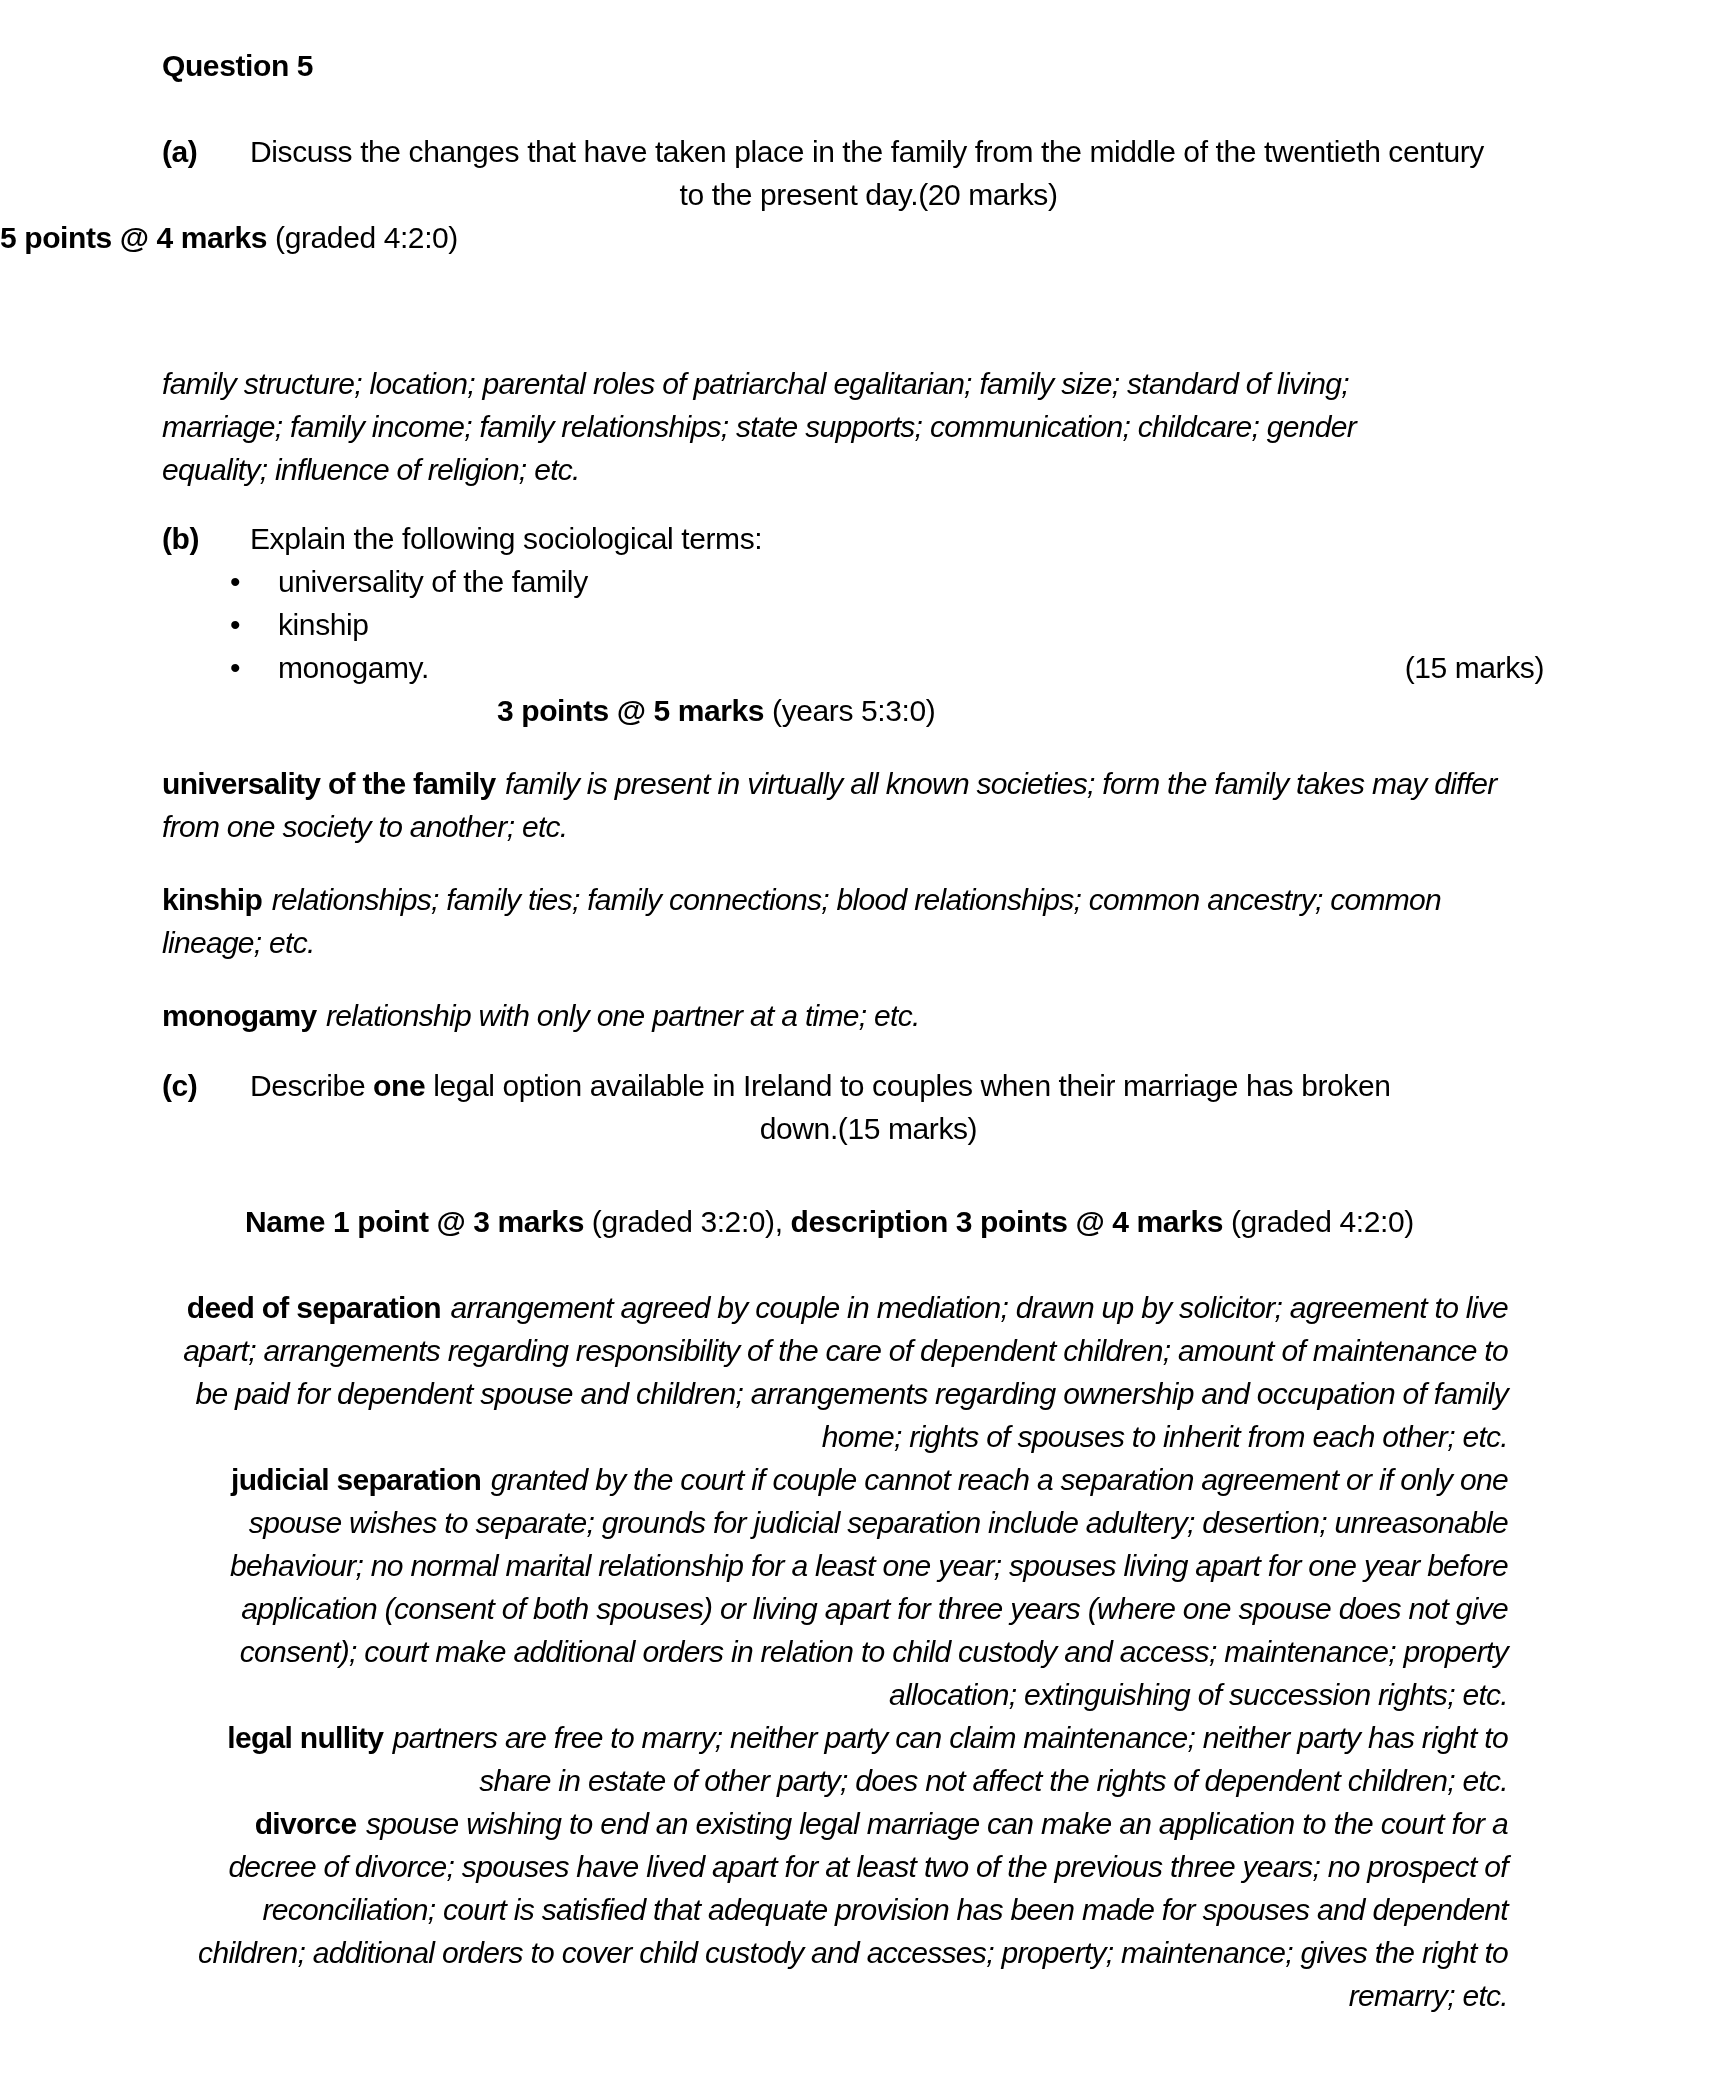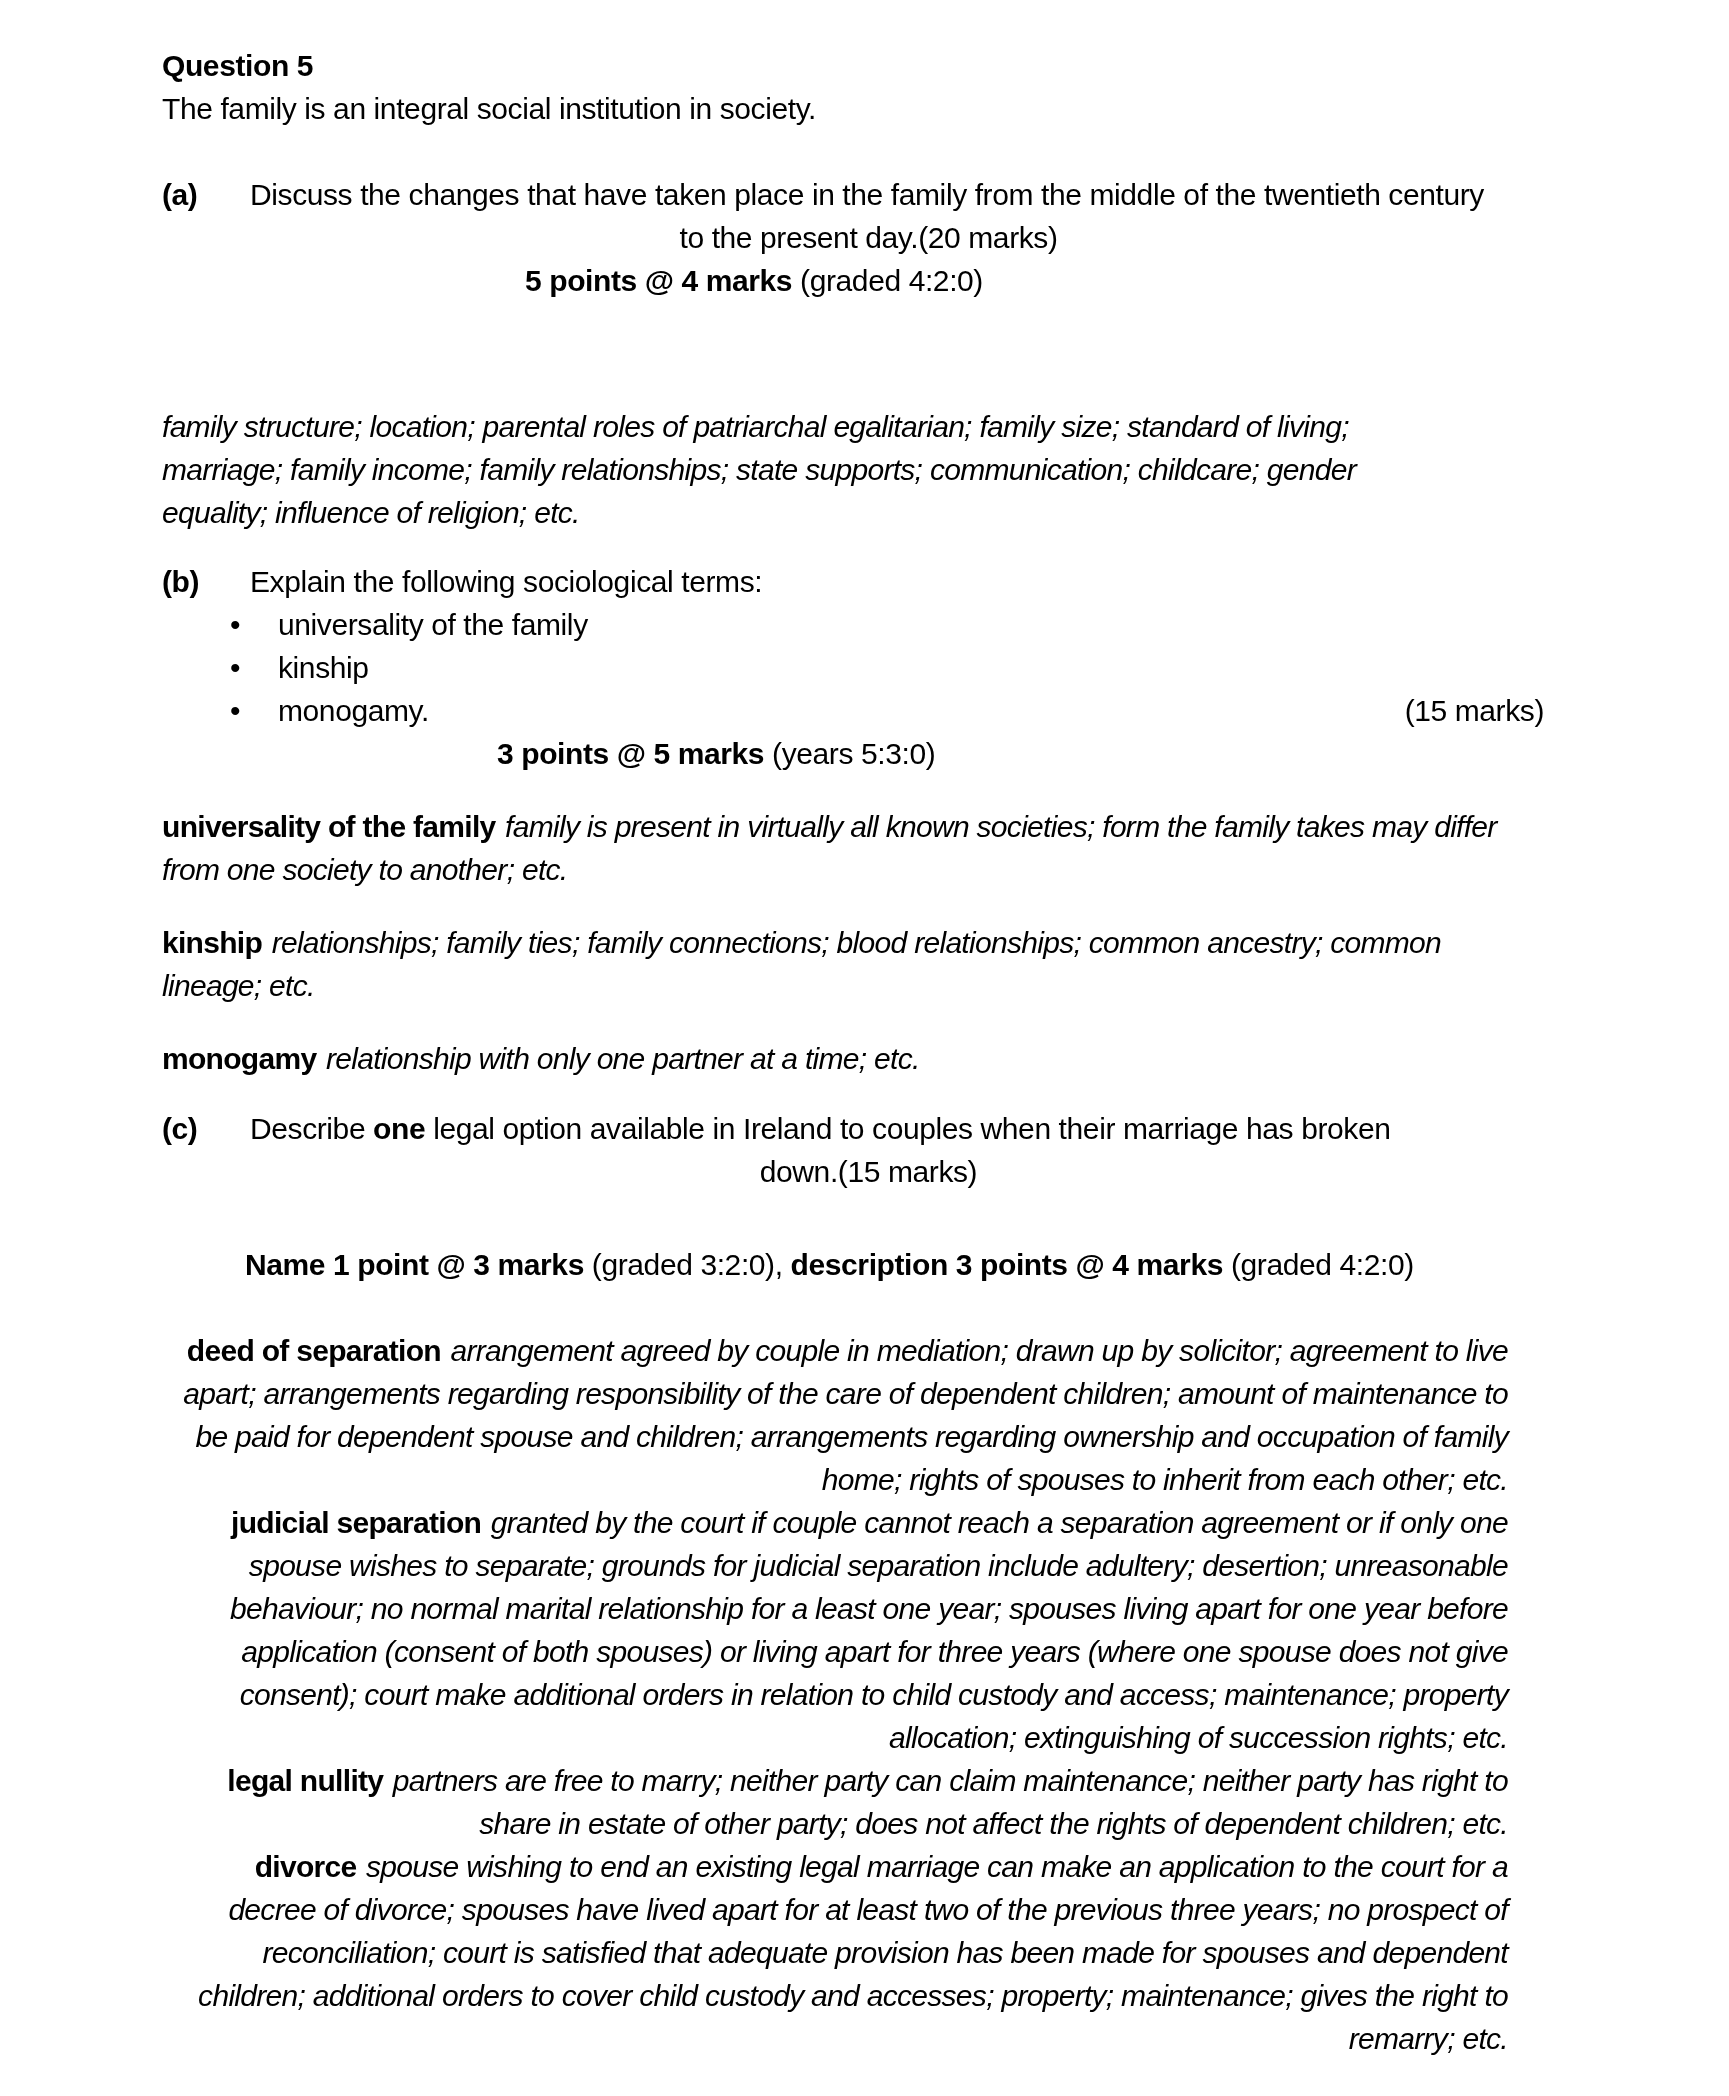--- a/index.html
+++ b/index.html
@@ -42,21 +42,21 @@
   }
   .part-body { flex: 1; min-width: 0; }
   .hard-line { white-space: nowrap; }
   .line-with-marks {
     display: flex;
     justify-content: center;
     align-items: baseline;
   }
 
   .part-a { margin-top: 43px; }
-  .grading-a { margin-left: 525px; margin-right: 57px; white-space: nowrap; }
+  .grading-a { margin-right: 57px; white-space: nowrap; }
   .grading-a .g-bold, .grading-b .g-bold, .grading-c .g-bold { font-weight: bold; }
 
   .answer-a {
     font-style: italic;
     margin-top: 103px;
     margin-right: 112px;
     letter-spacing: -0.7px;
   }
 
   .part-b { margin-top: 26px; }
@@ -92,21 +92,20 @@
   }
   .legal-option { margin: 0; text-align: right; }
 </style>
 </head>
 <body>
 
 <div class="page">
 
   <div class="block q-title">Question 5</div>
 
-  <div class="block">The family is an integral social institution in society.</div>
 
   <div class="block part part-a">
     <div class="part-label">(a)</div>
     <div class="part-body">
       <div class="hard-line">Discuss the changes that have taken place in the family from the middle of the twentieth century</div>
       <div class="line-with-marks">
           <span>to the present day.</span>
           <span>(20 marks)</span>
         </div>
     </div>

